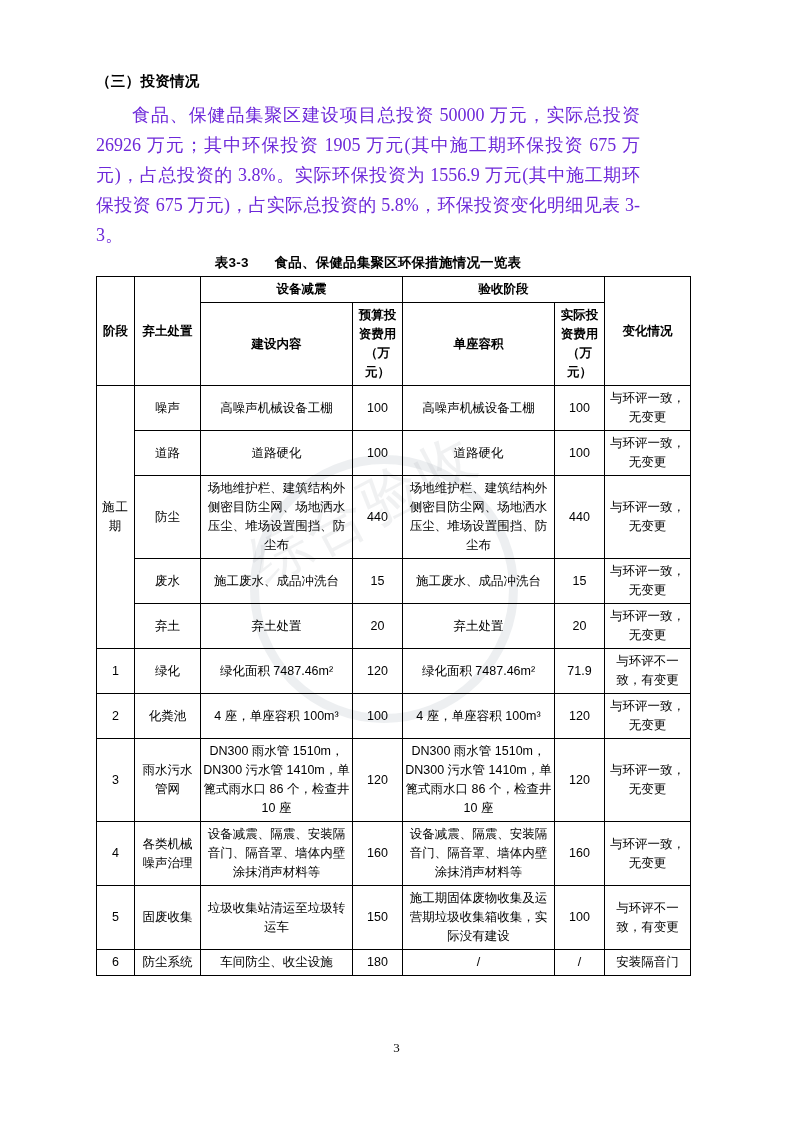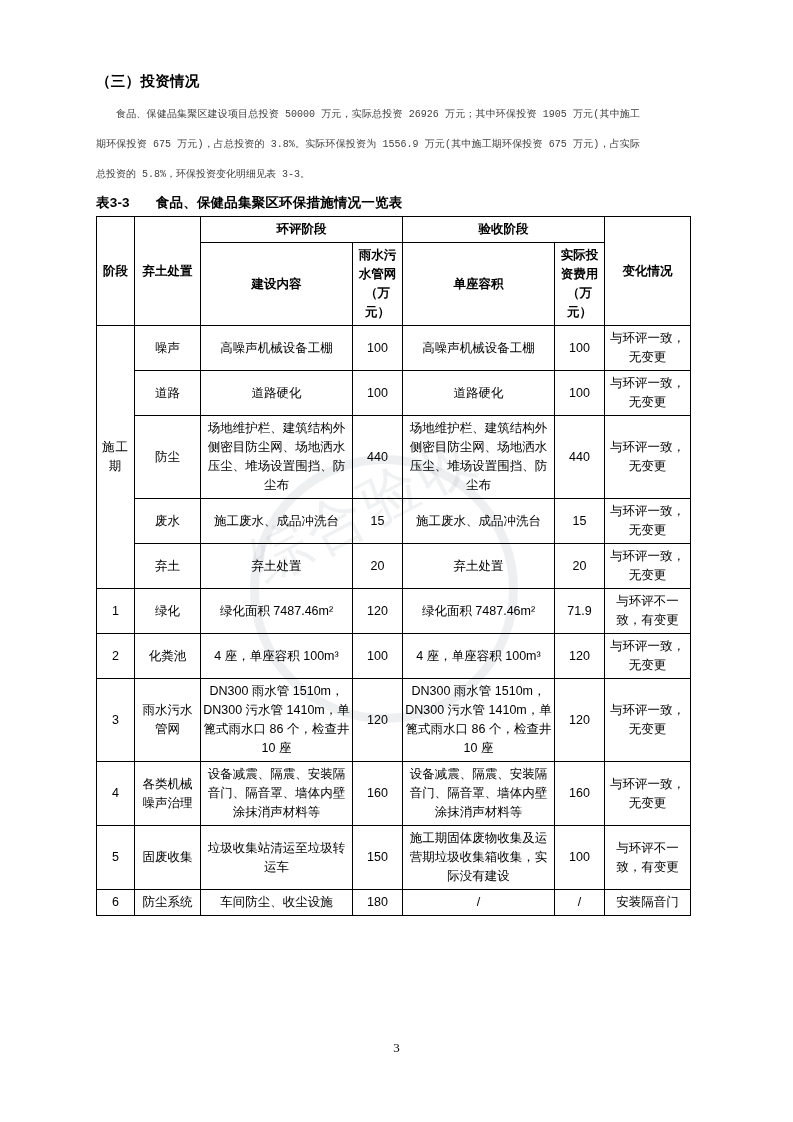--- a/index.html
+++ b/index.html
@@ -27,29 +27,30 @@
   }
   .heading {
     font-family: "Liberation Sans", sans-serif;
     font-weight: bold;
     font-size: 14.5px;
     color: #000;
     margin: 0 0 9px 0;
     letter-spacing: 0.3px;
   }
   .para {
-    font-size: 10px;
+    font-size: 18px;
     line-height: 30px;
-    color: #404040;
+    color: #6d28d9;
     text-align: justify;
     text-indent: 2em;
     margin: 0 0 4px 0;
-    font-family: Liberation Mono, monospace;
+    font-family: Liberation Serif, serif;
   }
   .table-title {
+    text-align: center;
     font-family: "Liberation Sans", sans-serif;
     font-weight: bold;
     font-size: 13.5px;
     margin: 4px 0 4px 0;
     letter-spacing: 0.2px;
   }
   .table-title .tnum {
     margin-right: 26px;
   }
   table.maintbl {
@@ -145,27 +146,27 @@
           <col class="colw-build">
         <col class="colw-budget">
           <col class="colw-actual">
           <col class="colw-actmoney">
         <col class="colw-change">
       </colgroup>
       <thead>
         <tr>
           <th rowspan="2">阶段</th>
           <th rowspan="2">弃土处置</th>
-          <th colspan="2">环评阶段</th>
+          <th colspan="2">设备减震</th>
           <th colspan="2">验收阶段</th>
           <th rowspan="2">变化情况</th>
         </tr>
         <tr>
           <th>建设内容</th>
-          <th>雨水污水管网（万元）</th>
+          <th>预算投资费用（万元）</th>
           <th>单座容积</th>
           <th>实际投资费用（万元）</th>
         </tr>
       </thead>
       <tbody>
         <tr>
           <td rowspan="5" class="vert">施工期</td>
           <td>噪声</td>
           <td>高噪声机械设备工棚</td>
           <td>100</td>

